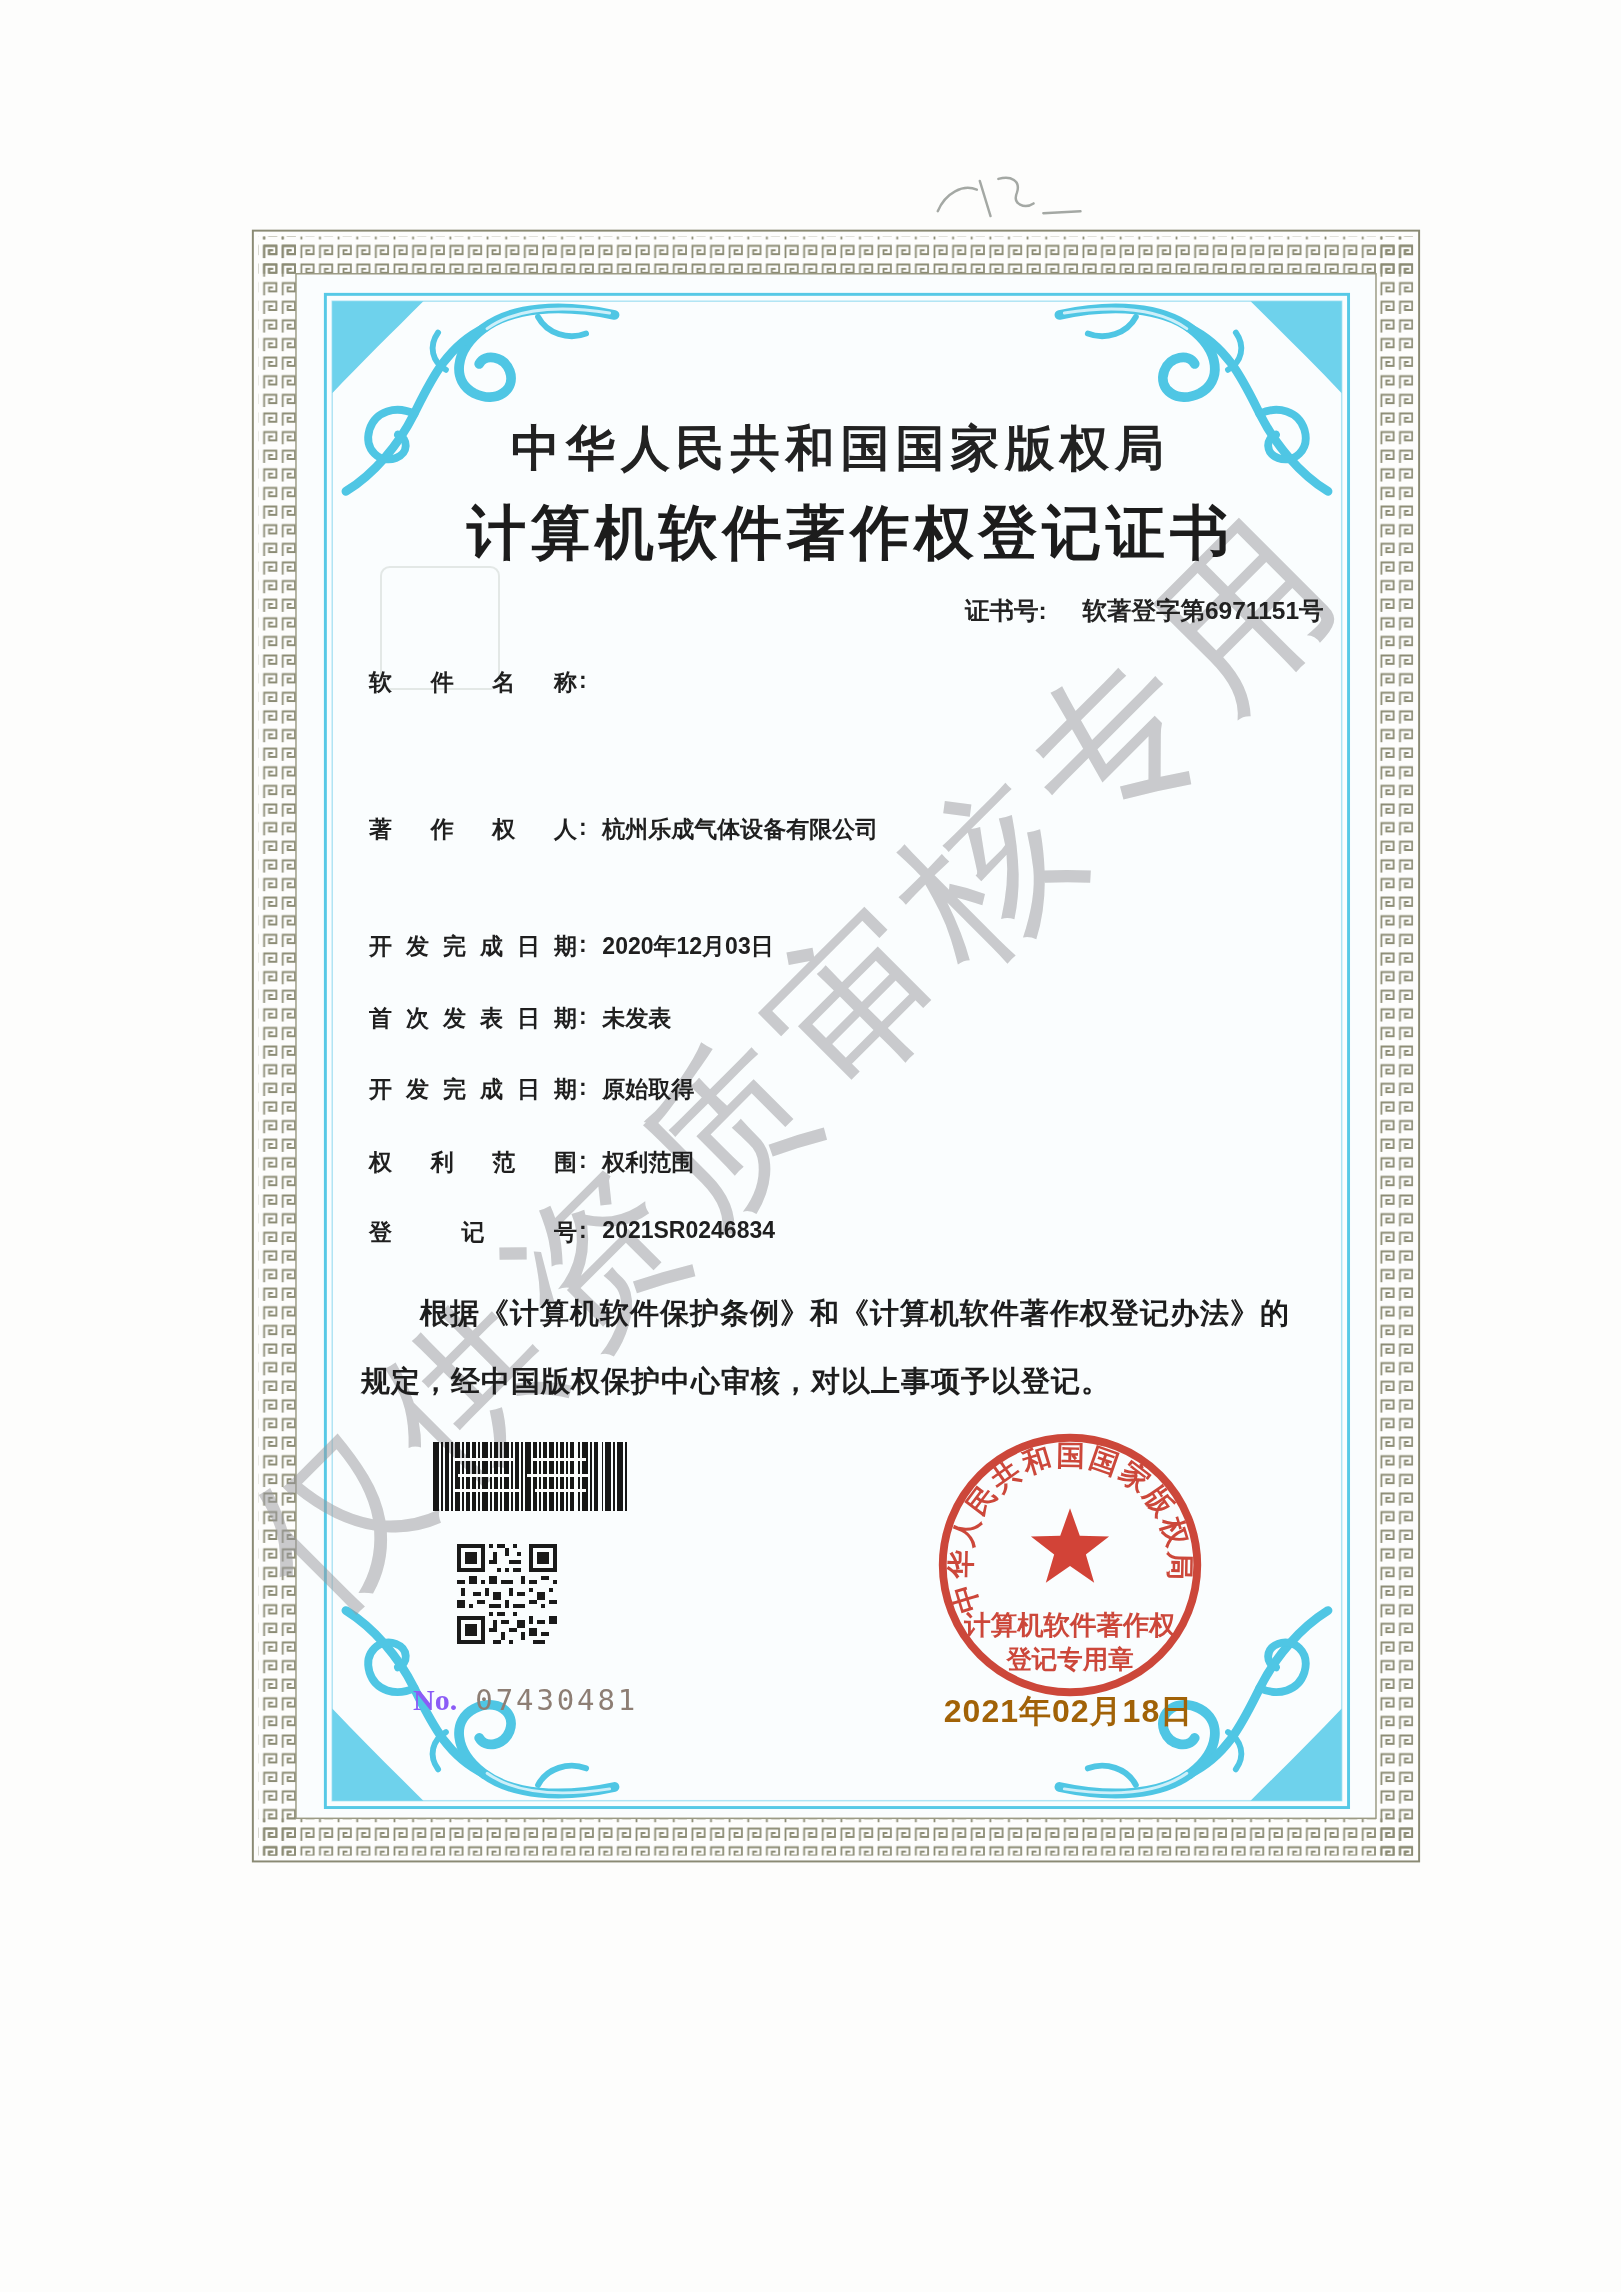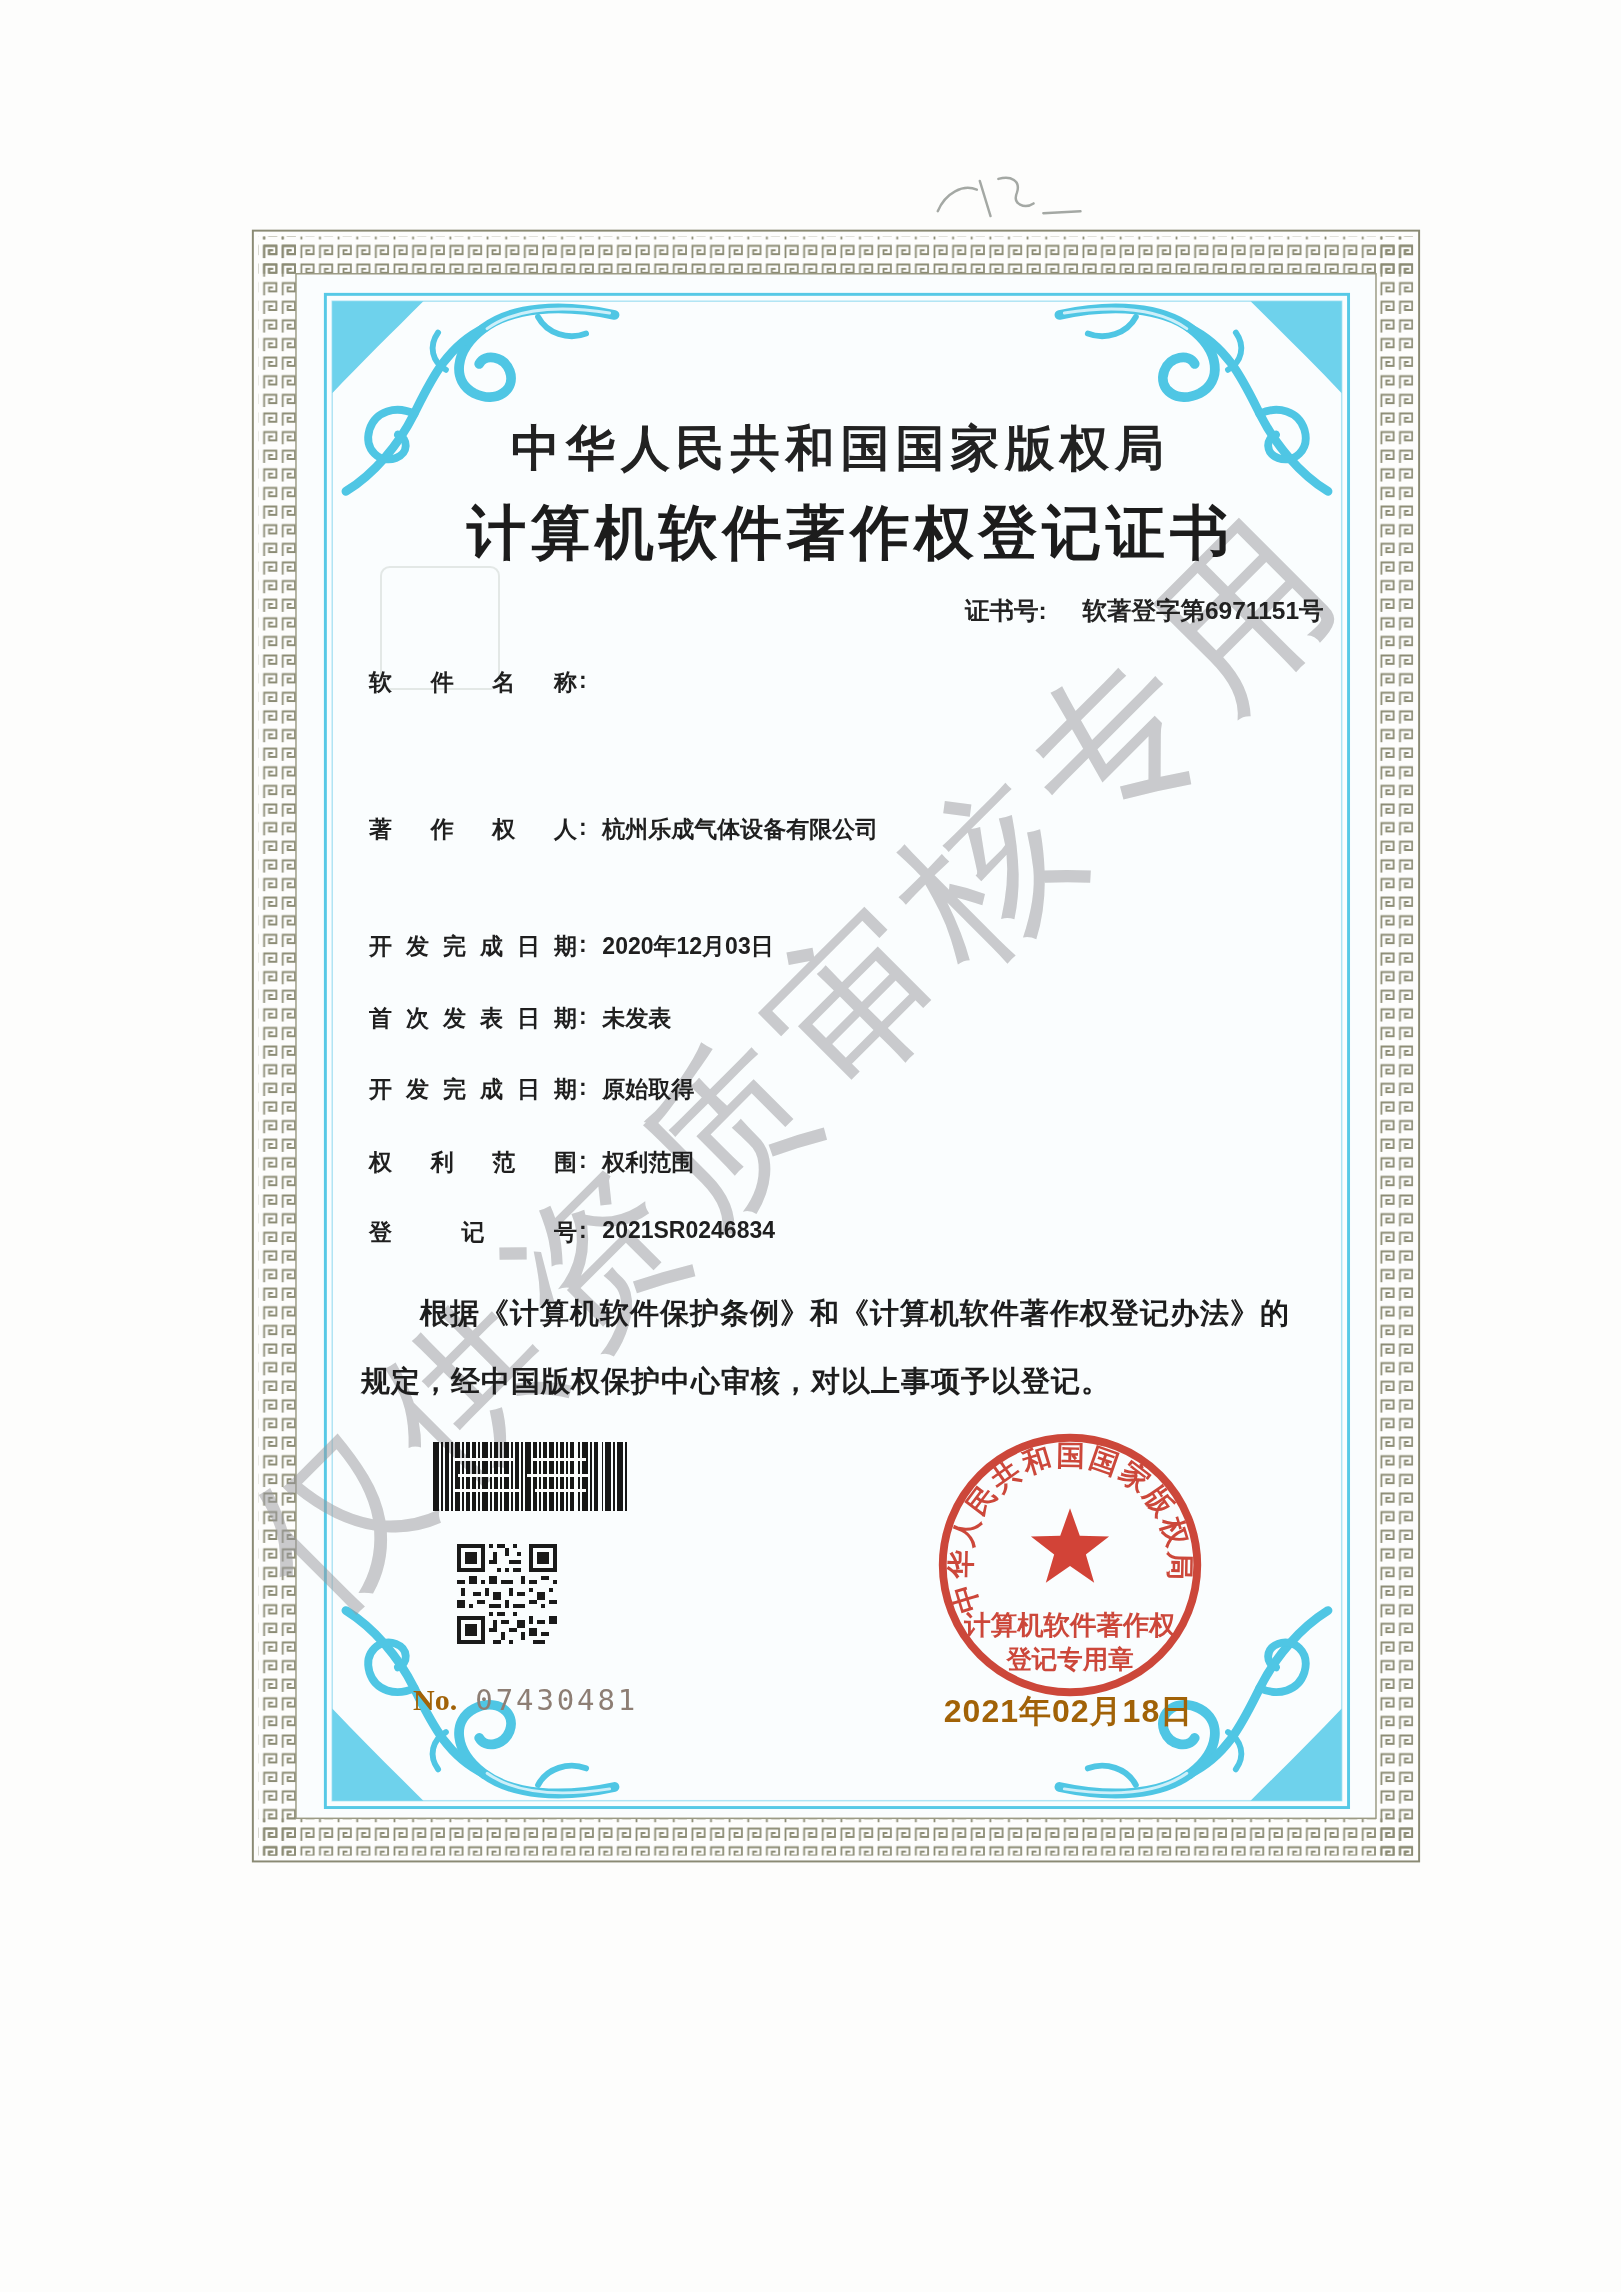--- a/index.html
+++ b/index.html
@@ -49,21 +49,21 @@
   .para-line{
     position:absolute;font-size:29px;font-weight:600;letter-spacing:1px;
     color:#1d1d1d;white-space:nowrap;
   }
   .para-line.l1{left:420px;top:1294px;font-family:Liberation Mono, monospace;}
   .para-line.l2{left:361px;top:1362px;}
   
   .barcode{position:absolute;left:433px;top:1442px;z-index:3;}
   .qrcode{position:absolute;left:457px;top:1544px;z-index:3;}
   .serial{position:absolute;left:413px;top:1683px;white-space:nowrap;z-index:3;}
-  .serial .prefix{font-family:"Liberation Serif", serif;font-weight:700;font-size:30px;color:#a16207;}
+  .serial .prefix{font-family:"Liberation Serif", serif;font-weight:700;font-size:30px;color:#8b5cf6;}
   .serial .number{
     font-family:"DejaVu Sans Mono", monospace;font-size:29px;letter-spacing:2.9px;
     color:#8d7e74;margin-left:13.7px;
   }
   
   .seal{position:absolute;left:931px;top:1426px;z-index:4;mix-blend-mode:multiply;}
   .issue-date{
     position:absolute;left:941px;top:1690px;width:255px;text-align:center;z-index:4;
     font-size:32px;font-weight:bold;color:#a16207;letter-spacing:1px;white-space:nowrap;
   }

